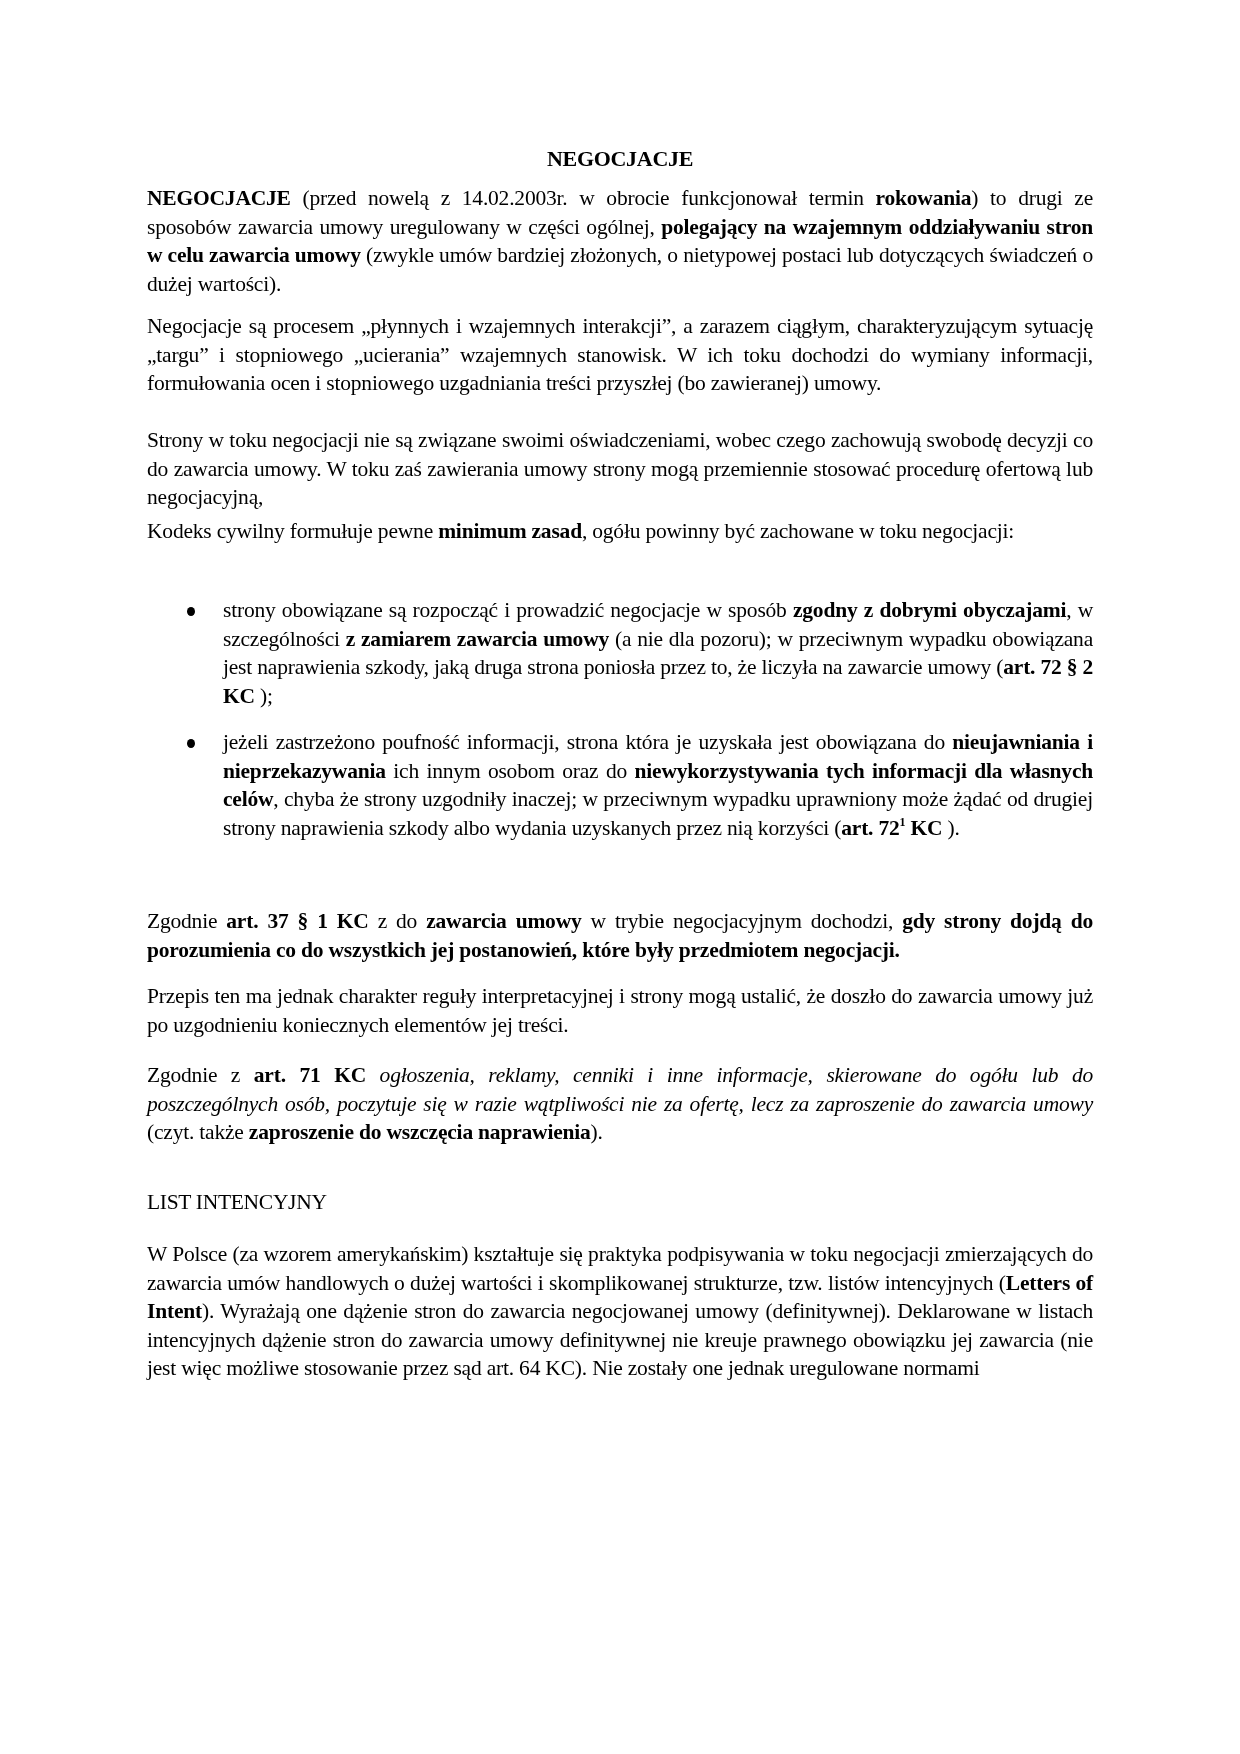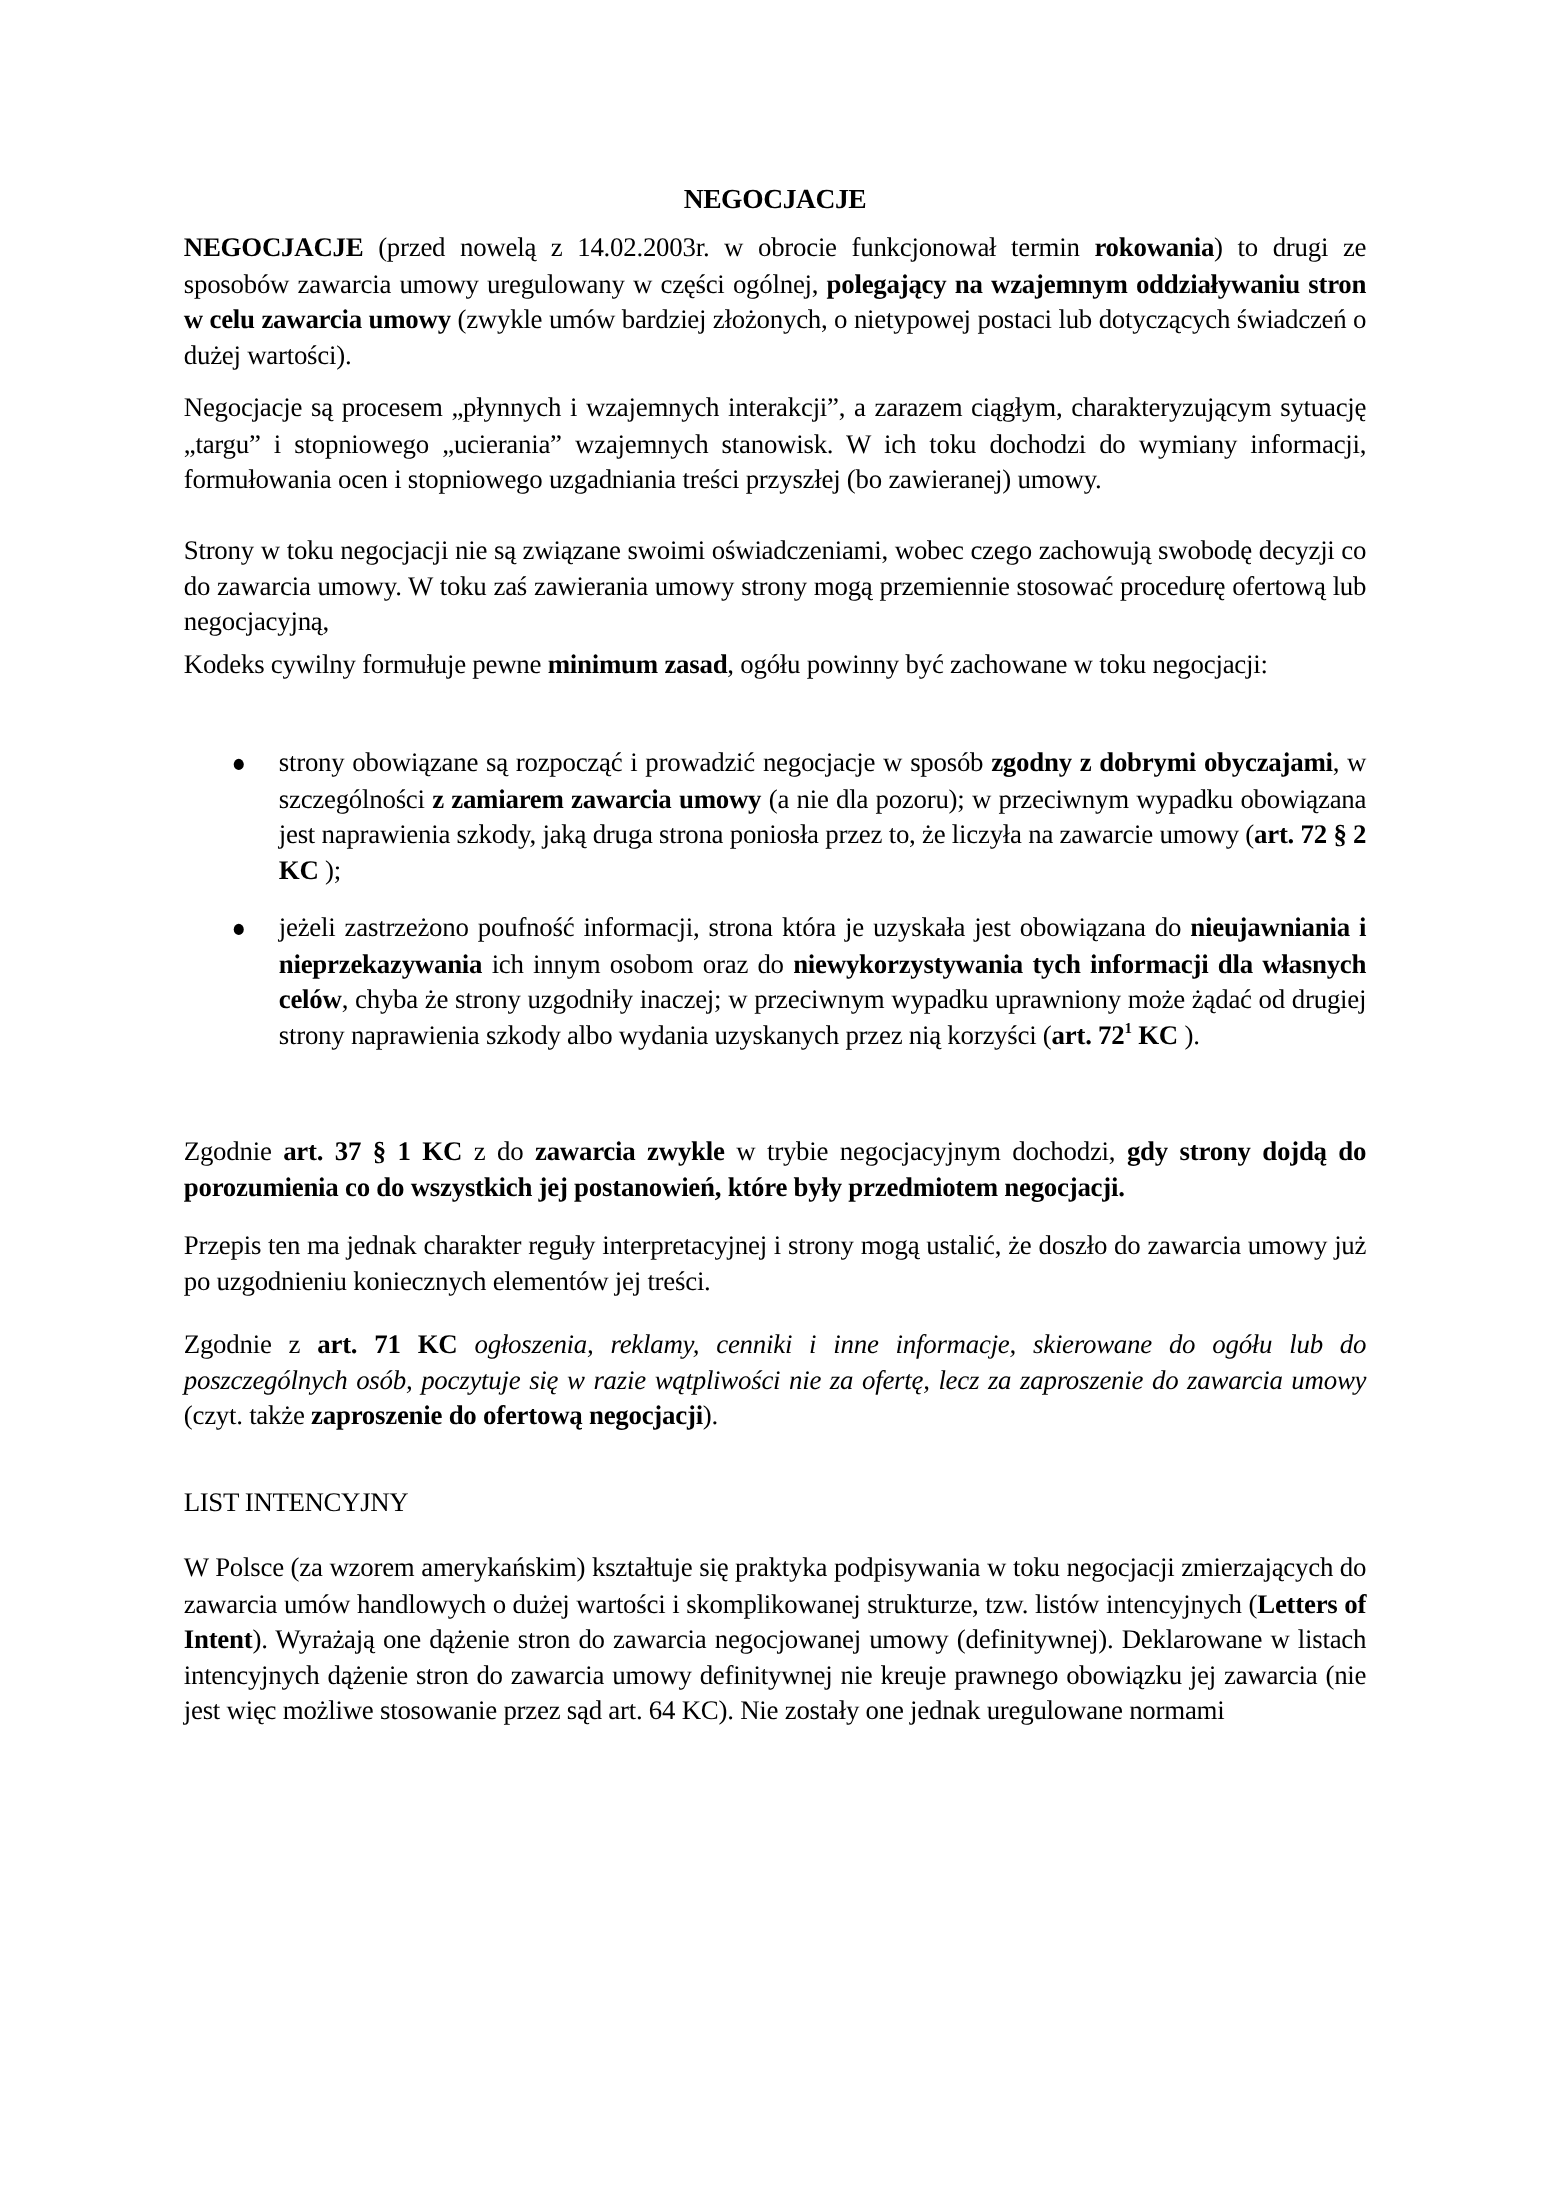--- a/index.html
+++ b/index.html
@@ -56,23 +56,23 @@
   <div class="bullet-item" style="top:596px;">
     <span class="bullet-dot"></span>
     <div class="bullet-text"><span>strony obowiązane są rozpocząć i prowadzić negocjacje w sposób </span><b>zgodny z dobrymi obyczajami</b><span>, w szczególności </span><b>z zamiarem zawarcia umowy</b><span> (a nie dla pozoru); w przeciwnym wypadku obowiązana jest naprawienia szkody, jaką druga strona poniosła przez to, że liczyła na zawarcie umowy (</span><b>art. 72 § 2 KC</b><span> );</span></div>
   </div>
 
   <div class="bullet-item" style="top:728px;">
     <span class="bullet-dot"></span>
     <div class="bullet-text"><span>jeżeli zastrzeżono poufność informacji, strona która je uzyskała jest obowiązana do </span><b>nieujawniania i nieprzekazywania</b><span> ich innym osobom oraz do </span><b>niewykorzystywania tych informacji dla własnych celów</b><span>, chyba że strony uzgodniły inaczej; w przeciwnym wypadku uprawniony może żądać od drugiej strony naprawienia szkody albo wydania uzyskanych przez nią korzyści (</span><b>art. 72</b><sup>1</sup><b> KC</b><span> ).</span></div>
   </div>
 
-  <div class="para" style="top:907px;"><span>Zgodnie </span><b>art. 37 § 1 KC</b><span> z do </span><b>zawarcia zwykle</b><span> w trybie negocjacyjnym dochodzi, </span><b>gdy strony dojdą do porozumienia co do wszystkich jej postanowień, które były przedmiotem negocjacji.</b></div>
+  <div class="para" style="top:907px;"><span>Zgodnie </span><b>art. 37 § 1 KC</b><span> z do </span><b>zawarcia umowy</b><span> w trybie negocjacyjnym dochodzi, </span><b>gdy strony dojdą do porozumienia co do wszystkich jej postanowień, które były przedmiotem negocjacji.</b></div>
 
   <div class="para" style="top:982px;"><span>Przepis ten ma jednak charakter  reguły interpretacyjnej i strony mogą ustalić, że doszło do zawarcia umowy już po uzgodnieniu koniecznych elementów jej treści.</span></div>
 
-  <div class="para" style="top:1061px;"><span>Zgodnie z </span><b>art. 71 KC</b><span> </span><i>ogłoszenia, reklamy, cenniki i inne informacje, skierowane do ogółu lub do poszczególnych osób, poczytuje się w razie wątpliwości nie za ofertę, lecz za zaproszenie do zawarcia umowy</i><span> (czyt. także </span><b>zaproszenie do ofertową negocjacji</b><span>).</span></div>
+  <div class="para" style="top:1061px;"><span>Zgodnie z </span><b>art. 71 KC</b><span> </span><i>ogłoszenia, reklamy, cenniki i inne informacje, skierowane do ogółu lub do poszczególnych osób, poczytuje się w razie wątpliwości nie za ofertę, lecz za zaproszenie do zawarcia umowy</i><span> (czyt. także </span><b>zaproszenie do wszczęcia naprawienia</b><span>).</span></div>
 
   <div class="heading2" style="top:1190px;">LIST INTENCYJNY</div>
 
   <div class="para" style="top:1240px;"><span>W Polsce (za wzorem amerykańskim) kształtuje się praktyka podpisywania w toku negocjacji zmierzających do zawarcia umów handlowych o dużej wartości i skomplikowanej strukturze, tzw. listów intencyjnych (</span><b>Letters of Intent</b><span>). Wyrażają one dążenie stron do zawarcia negocjowanej umowy (definitywnej). Deklarowane w listach intencyjnych dążenie stron do zawarcia umowy definitywnej nie kreuje prawnego obowiązku jej zawarcia (nie jest więc możliwe stosowanie przez sąd art. 64 KC). Nie zostały one jednak uregulowane normami</span></div>
 
 </div>
 
 </body></html>

